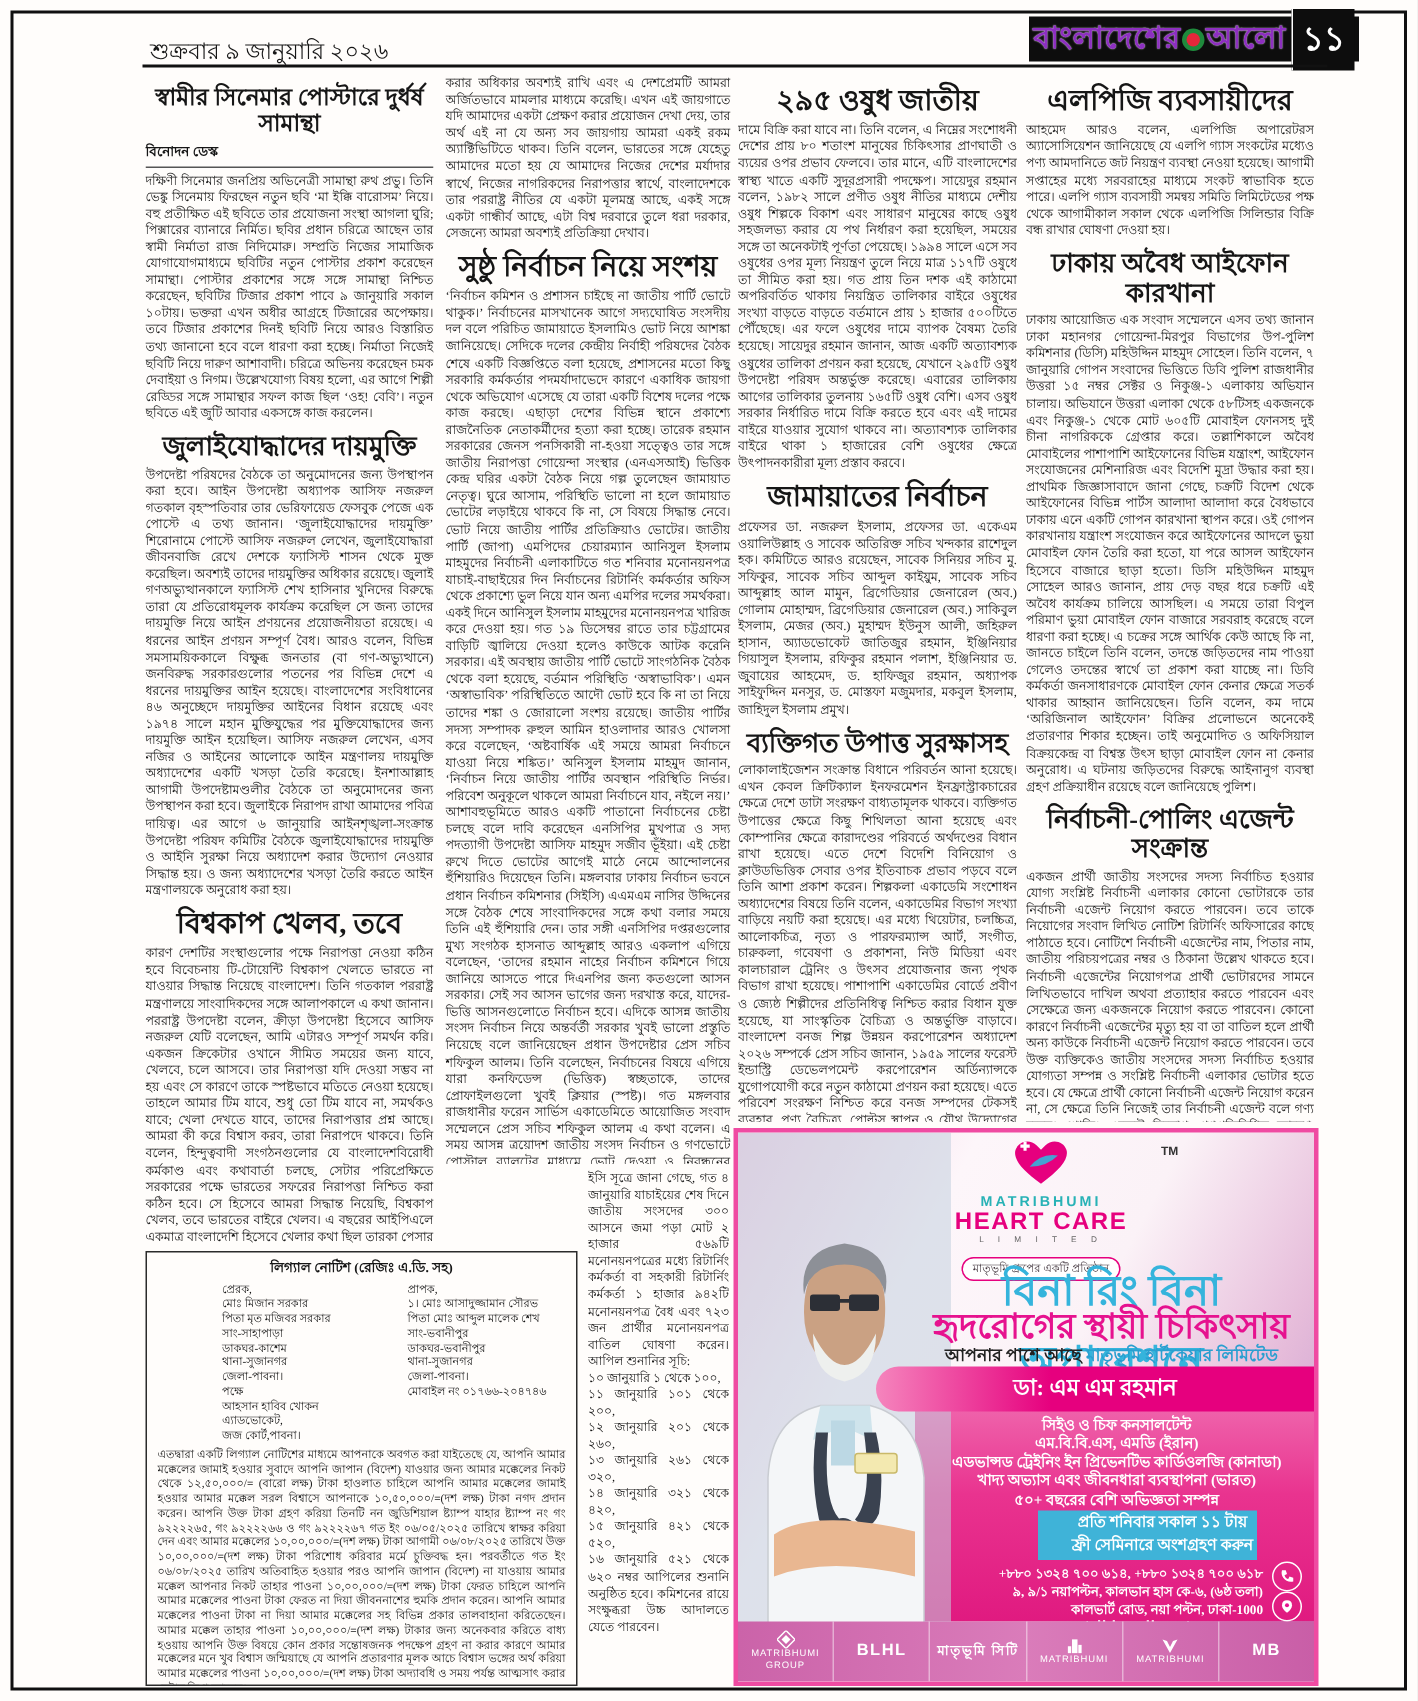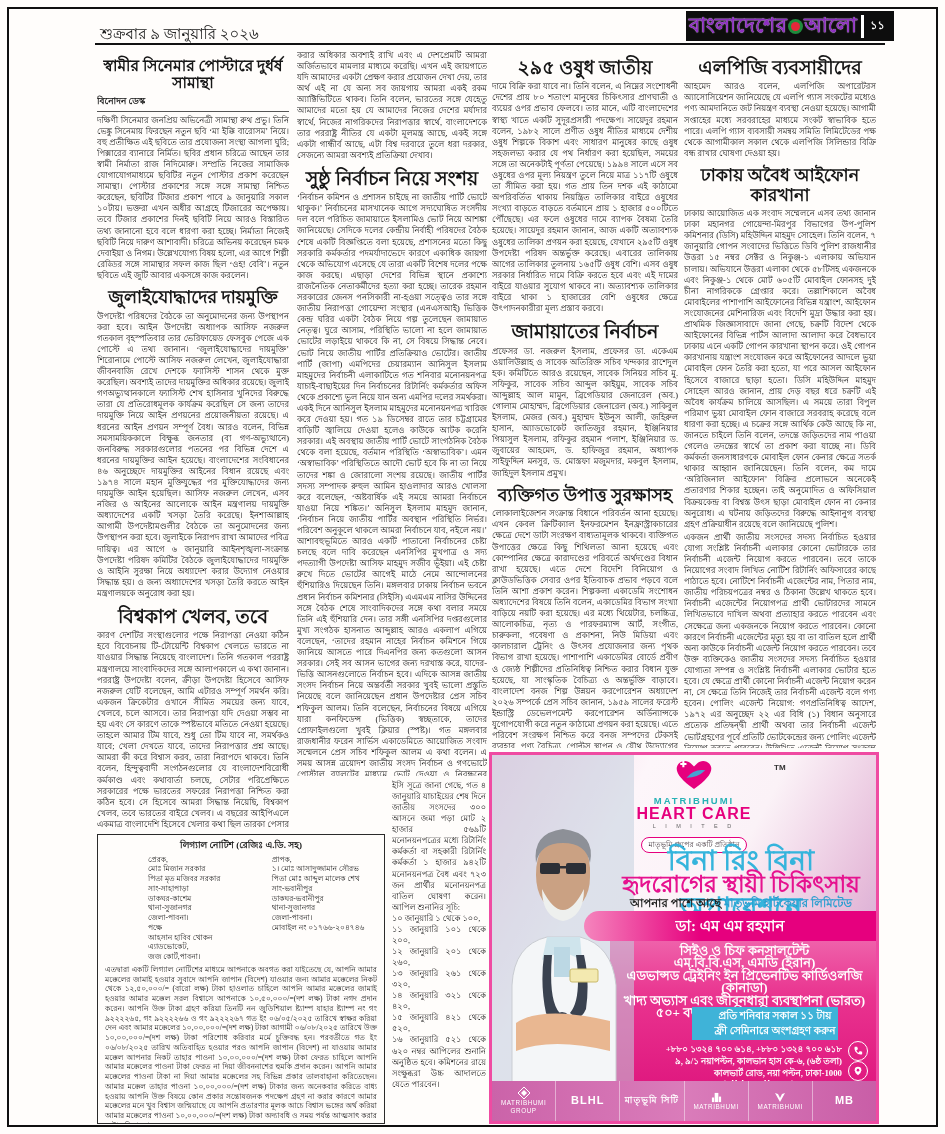--- a/index.html
+++ b/index.html
@@ -6,21 +6,21 @@
   .page{position:relative;width:945px;height:1134px;background:#fffdfb;margin:0 auto;
         font-family:"Liberation Serif","DejaVu Serif",serif;color:#161616;overflow:hidden;}
   .frame{position:absolute;left:7px;top:7px;right:7px;bottom:7px;border:2.5px solid #101010;pointer-events:none;}
   
   .hdr-date{position:absolute;left:100px;top:22px;font-size:15px;}
   .hdr-section{position:absolute;left:0;right:0;top:17px;text-align:center;font-size:18px;font-weight:bold;}
   .masthead{position:absolute;left:649px;top:11px;height:30px;display:flex;align-items:center;background:#0d0d0d;padding:0 3px;margin-left:37px;}
   .masthead .mtext{color:#8d2fc0;font-weight:bold;font-size:20px;letter-spacing:.5px;text-shadow:0 0 1px #fff;}
   .flagdot{width:15px;height:15px;border-radius:50%;background:#1f8a3c;position:relative;margin:0 1px;}
   .flagdot:after{content:"";position:absolute;left:3px;top:3px;width:9px;height:9px;border-radius:50%;background:#e5273a;}
-  .pagebox{margin-left:4px;background:#0d0d0d;border-left:3px solid #ffffff;color:#fff;font-weight:bold;font-size:11px;padding:2px 6px;}
+  .pagebox{margin-left:4px;background:#0d0d0d;border-left:1px solid #ffffff;color:#fff;font-weight:bold;font-size:22px;padding:2px 6px;}
   .headrule{position:absolute;left:95px;right:60px;top:43px;border-top:2px solid #111;}
   
   .col{position:absolute;overflow:hidden;font-size:8.4px;line-height:1.32;text-align:justify;}
   .col p{margin:0 0 2px 0;}
   #col1{left:97px;top:50px;width:192px;height:780px;}
   #col2{left:297px;top:50px;width:190px;height:726px;}
   #col3{left:492px;top:50px;width:186px;height:698px;}
   #col4{left:684px;top:50px;width:192px;height:698px;}
   h2{text-align:center;font-weight:bold;margin:7px 0 3px 0;line-height:1.12;}
   .h-xl{font-size:19px;} .h-lg{font-size:17.5px;} .h-md{font-size:15.5px;}
@@ -52,21 +52,21 @@
              font-size:28px;font-weight:bold;}
   .ad-h-pink{position:absolute;left:120px;right:6px;top:111px;text-align:center;color:#e6128f;
              font-size:23px;font-weight:bold;}
   .ad-support{position:absolute;left:120px;right:6px;top:140px;text-align:center;font-size:11.5px;font-weight:bold;color:#222;}
   .ad-support .sb{color:#2a9fd0;}
   .ad-pink-panel{position:absolute;left:118px;right:0;top:172px;bottom:40px;
                  background:linear-gradient(180deg,#f06db1 0%,#e9338f 45%,#e01a80 100%);}
   .ad-name{position:absolute;left:92px;right:0;top:156px;height:30px;border-radius:16px 0 0 16px;
            background:linear-gradient(90deg,#f585bd,#e6007e 40%);color:#fff;font-weight:bold;font-size:15px;
            text-align:center;line-height:30px;}
-  .ad-creds{position:absolute;left:126px;right:5px;top:190px;color:#fff;font-size:13px;font-weight:bold;
+  .ad-creds{position:absolute;left:126px;right:5px;top:190px;color:#fff;font-size:10px;font-weight:bold;
             line-height:12.4px;text-align:center;}
   .ad-seminar{position:absolute;left:200px;right:38px;top:252px;height:32px;background:#3fb3d8;color:#fff;
               text-align:center;font-weight:bold;font-size:10.5px;line-height:15px;padding-top:1px;padding-left:20px;}
   .ad-contact{position:absolute;left:140px;right:34px;top:288px;color:#fff;font-size:8.8px;font-weight:bold;
               text-align:right;line-height:12px;}
   .ad-contact .web{font-family:"Liberation Sans",sans-serif;font-size:10px;letter-spacing:.5px;}
   .c-ic{position:absolute;right:8px;width:18px;height:18px;border:1.6px solid #fff;border-radius:50%;
         color:#fff;display:flex;align-items:center;justify-content:center;}
   .ad-strip{position:absolute;left:0;right:0;bottom:0;height:40px;display:flex;
             background:linear-gradient(90deg,#cb63a9,#da7cba 50%,#c95ea7);align-items:stretch;}
@@ -145,20 +145,21 @@
   <div class="col" id="col4">
     <section class="article">
       <h2 class="h-xl">এলপিজি ব্যবসায়ীদের</h2>
       <p>আহমেদ আরও বলেন, এলপিজি অপারেটরস অ্যাসোসিয়েশন জানিয়েছে যে এলপি গ্যাস সংকটের মধ্যেও পণ্য আমদানিতে জট নিয়ন্ত্রণ ব্যবস্থা নেওয়া হয়েছে। আগামী সপ্তাহের মধ্যে সরবরাহের মাধ্যমে সংকট স্বাভাবিক হতে পারে। এলপি গ্যাস ব্যবসায়ী সমন্বয় সমিতি লিমিটেডের পক্ষ থেকে আগামীকাল সকাল থেকে এলপিজি সিলিন্ডার বিক্রি বন্ধ রাখার ঘোষণা দেওয়া হয়।</p>
     </section>
     <section class="article">
       <h2 class="h-lg">ঢাকায় অবৈধ আইফোন কারখানা</h2>
       <p>ঢাকায় আয়োজিত এক সংবাদ সম্মেলনে এসব তথ্য জানান ঢাকা মহানগর গোয়েন্দা-মিরপুর বিভাগের উপ-পুলিশ কমিশনার (ডিসি) মহিউদ্দিন মাহমুদ সোহেল। তিনি বলেন, ৭ জানুয়ারি গোপন সংবাদের ভিত্তিতে ডিবি পুলিশ রাজধানীর উত্তরা ১৫ নম্বর সেক্টর ও নিকুঞ্জ-১ এলাকায় অভিযান চালায়। অভিযানে উত্তরা এলাকা থেকে ৫৮টিসহ একজনকে এবং নিকুঞ্জ-১ থেকে মোট ৬০৫টি মোবাইল ফোনসহ দুই চীনা নাগরিককে গ্রেপ্তার করে। তল্লাশিকালে অবৈধ মোবাইলের পাশাপাশি আইফোনের বিভিন্ন যন্ত্রাংশ, আইফোন সংযোজনের মেশিনারিজ এবং বিদেশি মুদ্রা উদ্ধার করা হয়। প্রাথমিক জিজ্ঞাসাবাদে জানা গেছে, চক্রটি বিদেশ থেকে আইফোনের বিভিন্ন পার্টস আলাদা আলাদা করে বৈধভাবে ঢাকায় এনে একটি গোপন কারখানা স্থাপন করে। ওই গোপন কারখানায় যন্ত্রাংশ সংযোজন করে আইফোনের আদলে ভুয়া মোবাইল ফোন তৈরি করা হতো, যা পরে আসল আইফোন হিসেবে বাজারে ছাড়া হতো। ডিসি মহিউদ্দিন মাহমুদ সোহেল আরও জানান, প্রায় দেড় বছর ধরে চক্রটি এই অবৈধ কার্যক্রম চালিয়ে আসছিল। এ সময়ে তারা বিপুল পরিমাণ ভুয়া মোবাইল ফোন বাজারে সরবরাহ করেছে বলে ধারণা করা হচ্ছে। এ চক্রের সঙ্গে আর্থিক কেউ আছে কি না, জানতে চাইলে তিনি বলেন, তদন্তে জড়িতদের নাম পাওয়া গেলেও তদন্তের স্বার্থে তা প্রকাশ করা যাচ্ছে না। ডিবি কর্মকর্তা জনসাধারণকে মোবাইল ফোন কেনার ক্ষেত্রে সতর্ক থাকার আহ্বান জানিয়েছেন। তিনি বলেন, কম দামে ‘অরিজিনাল আইফোন’ বিক্রির প্রলোভনে অনেকেই প্রতারণার শিকার হচ্ছেন। তাই অনুমোদিত ও অফিসিয়াল বিক্রয়কেন্দ্র বা বিশ্বস্ত উৎস ছাড়া মোবাইল ফোন না কেনার অনুরোধ। এ ঘটনায় জড়িতদের বিরুদ্ধে আইনানুগ ব্যবস্থা গ্রহণ প্রক্রিয়াধীন রয়েছে বলে জানিয়েছে পুলিশ।</p>
     </section>
     <section class="article">
+      <h2 class="h-lg">নির্বাচনী-পোলিং এজেন্ট সংক্রান্ত</h2>
       <p>একজন প্রার্থী জাতীয় সংসদের সদস্য নির্বাচিত হওয়ার যোগ্য সংশ্লিষ্ট নির্বাচনী এলাকার কোনো ভোটারকে তার নির্বাচনী এজেন্ট নিয়োগ করতে পারবেন। তবে তাকে নিয়োগের সংবাদ লিখিত নোটিশ রিটার্নিং অফিসারের কাছে পাঠাতে হবে। নোটিশে নির্বাচনী এজেন্টের নাম, পিতার নাম, জাতীয় পরিচয়পত্রের নম্বর ও ঠিকানা উল্লেখ থাকতে হবে। নির্বাচনী এজেন্টের নিয়োগপত্র প্রার্থী ভোটারদের সামনে লিখিতভাবে দাখিল অথবা প্রত্যাহার করতে পারবেন এবং সেক্ষেত্রে জন্য একজনকে নিয়োগ করতে পারবেন। কোনো কারণে নির্বাচনী এজেন্টের মৃত্যু হয় বা তা বাতিল হলে প্রার্থী অন্য কাউকে নির্বাচনী এজেন্ট নিয়োগ করতে পারবেন। তবে উক্ত ব্যক্তিকেও জাতীয় সংসদের সদস্য নির্বাচিত হওয়ার যোগ্যতা সম্পন্ন ও সংশ্লিষ্ট নির্বাচনী এলাকার ভোটার হতে হবে। যে ক্ষেত্রে প্রার্থী কোনো নির্বাচনী এজেন্ট নিয়োগ করেন না, সে ক্ষেত্রে তিনি নিজেই তার নির্বাচনী এজেন্ট বলে গণ্য হবেন। পোলিং এজেন্ট নিয়োগ: গণপ্রতিনিধিত্ব আদেশ, ১৯৭২ এর অনুচ্ছেদ ২২ এর বিধি (১) বিধান অনুসারে প্রত্যেক প্রতিদ্বন্দ্বী প্রার্থী অথবা তার নির্বাচনী এজেন্ট ভোটগ্রহণের পূর্বে প্রতিটি ভোটকেন্দ্রের জন্য পোলিং এজেন্ট নিয়োগ করতে পারবেন। উল্লিখিত এজেন্ট নিয়োগ সংক্রান্ত লিখিত নোটিশ তাকে প্রিজাইডিং অফিসারের কাছে পাঠাতে হবে। প্রিজাইডিং অফিসার কোনো পোলিং এজেন্টকে গ্রহণ করবেন না যদি তিনি তাকে নিযুক্তকারী গাড়ি প্রদান ও যে প্রার্থীর জন্য তিনি পোলিং এজেন্ট নিযুক্ত হন তার নাম ঠিকানা নিয়োগপত্রে না দেখান। একটি ভোটকেন্দ্রের জন্য একজন প্রার্থী সর্বোচ্চ একজন পোলিং এজেন্ট নিয়োগ করতে পারবেন। পোস্টাল ব্যালট গণনার সময় প্রার্থী বা নির্বাচনী এজেন্ট বা পোলিং এজেন্টের উপস্থিতি: নির্বাচন পরিচালনা বিধিমালা, ২০০৮ এর বিধি ১২ক এর উপবিধি (১০) এর মতো বিধান অনুসারে পোস্টাল ব্যালট পেপার গণনা কেন্দ্রে প্রতিদ্বন্দ্বী প্রার্থী অথবা তাদের একজন করে পোলিং এজেন্ট উপস্থিত থাকতে পারবেন। ফলাফল একত্রীকরণকালে এজেন্টদের উপস্থিতি: গণপ্রতিনিধিত্ব আদেশ, ১৯৭২ এর অনুচ্ছেদ ৩৭ এর অধীন ঘোষিত রিটার্নিং অফিসার কর্তৃক ফলাফল একত্রীকরণের সময় প্রতিদ্বন্দ্বী প্রার্থী ও নির্বাচনী এজেন্টগণ উপস্থিত থাকতে পারবেন। নির্বাচনী এজেন্ট এবং পোলিং এজেন্টদের দায়িত্ব ও কর্তব্যের বিষয়ে প্রতিদ্বন্দ্বী প্রার্থীগণকে অবহিত করা হয়েছে।</p>
     </section>
   </div>
 
   <div class="legal">
     <div class="lt">লিগ্যাল নোটিশ (রেজিঃ এ.ডি. সহ)</div>
     <div class="l-addrs">
       <div class="l-addr">প্রেরক,
 মোঃ মিজান সরকার
 পিতা মৃত মজিবর সরকার

